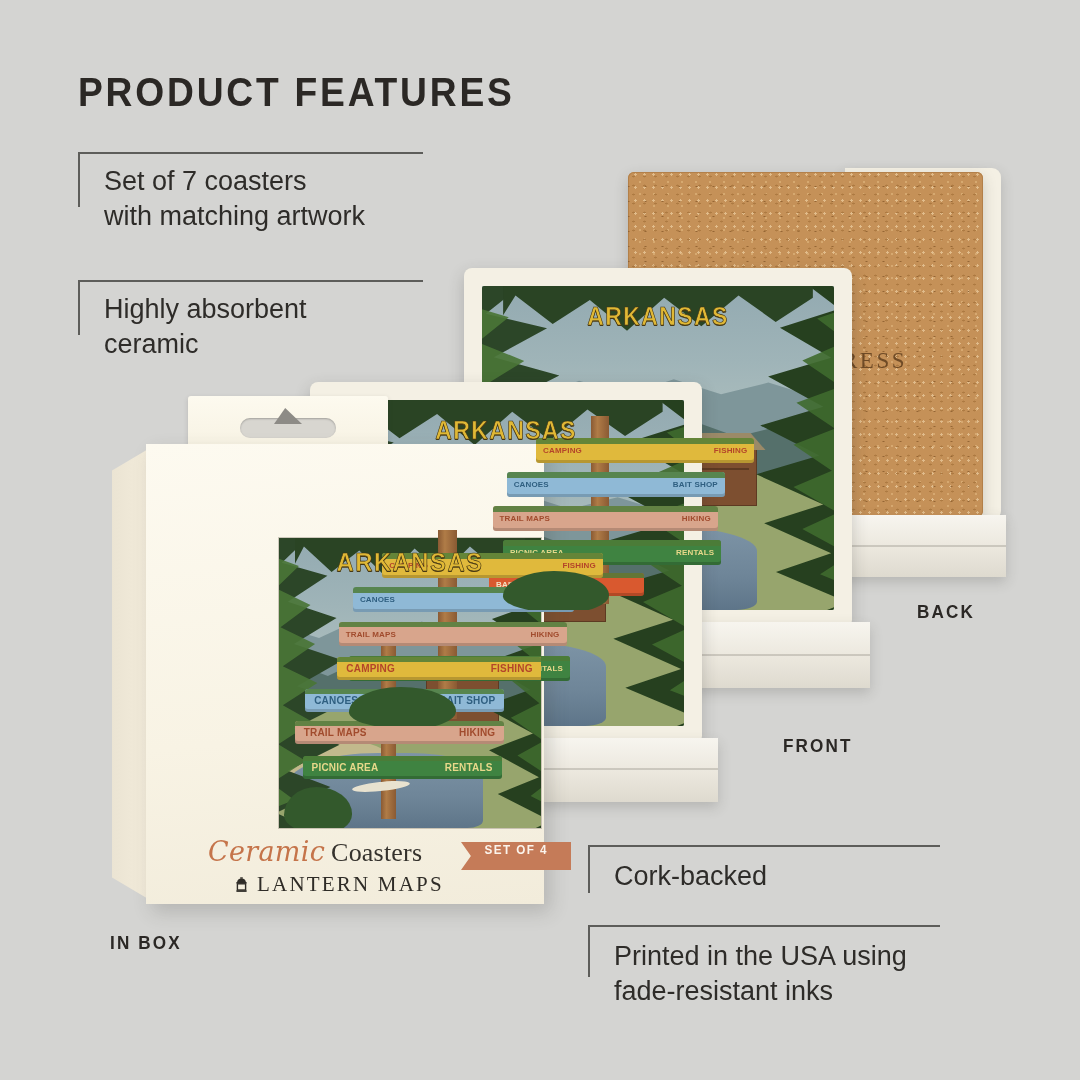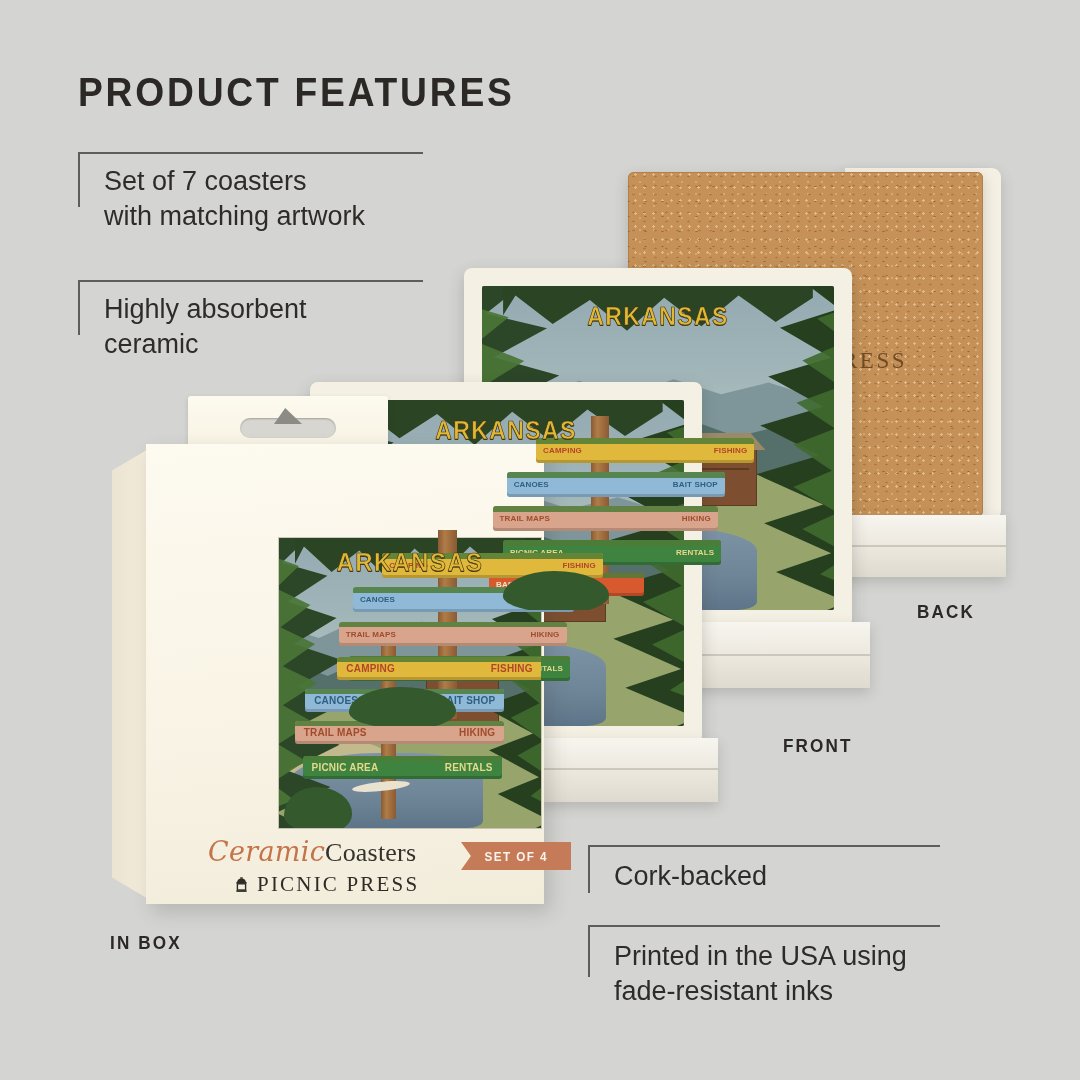--- a/index.html
+++ b/index.html
@@ -392,41 +392,41 @@
     font-style: italic;
     font-size: 27px;
     color: #c5744a;
     letter-spacing: .3px;
   }
   #brand-serif {
     font-family: "Liberation Serif", serif;
     font-size: 26px;
     color: #35322d;
     letter-spacing: .2px;
+    margin-left: 6px;
   }
   #logo-line {
     position: absolute;
     left: 88px; top: 36px;
     display: flex;
     align-items: center;
     gap: 8px;
     white-space: nowrap;
   }
   #logo-text {
     font-family: "Liberation Serif", serif;
     font-size: 21px;
     letter-spacing: 2.2px;
     color: #2f2c27;
   }
   #ribbon {
     position: absolute;
     left: 315px; top: 6px; width: 110px; height: 28px;
     background: #c57b58;
     display: flex;
-    align-items: center;
     justify-content: center;
     clip-path: polygon(0% 0%, 100% 0%, 100% 100%, 0% 100%, 9% 50%);
   }
   #ribbon-text {
     font-family: "Liberation Sans Narrow", "Liberation Sans", sans-serif;
     font-size: 13px;
     font-weight: bold;
     letter-spacing: 1.6px;
     color: #fbf4ec;
     transform: scaleX(.9);
@@ -655,21 +655,21 @@
       <div id="logo-line">
         <span style="display:inline-block;line-height:0;">
           <svg width="15" height="17" viewBox="0 0 15 17" aria-hidden="true">
             <path d="M6.2 1.3h2.6v1.4H6.2z" fill="#2f2c27"></path>
             <path d="M7.5 2.4c2.6 0 4.4 1.7 4.4 3.6H3.1c0-1.9 1.8-3.6 4.4-3.6z" fill="#2f2c27"></path>
             <rect x="2.4" y="6.0" width="10.2" height="1.5" fill="#2f2c27"></rect>
             <rect x="3.4" y="7.8" width="8.2" height="6.2" fill="none" stroke="#2f2c27" stroke-width="1.4"></rect>
             <rect x="2.4" y="14.3" width="10.2" height="1.6" fill="#2f2c27"></rect>
           </svg>
         </span>
-        <span id="logo-text">PICNIC PRESS</span>
+        <span id="logo-text">LANTERN MAPS</span>
       </div>
 
       <div id="ribbon">
         <span id="ribbon-text">SET OF 4</span>
       </div>
     </div>
   </div>
 
   <div class="caption" id="caption-in-box">IN BOX</div>
   <div class="caption" id="caption-front">FRONT</div>

